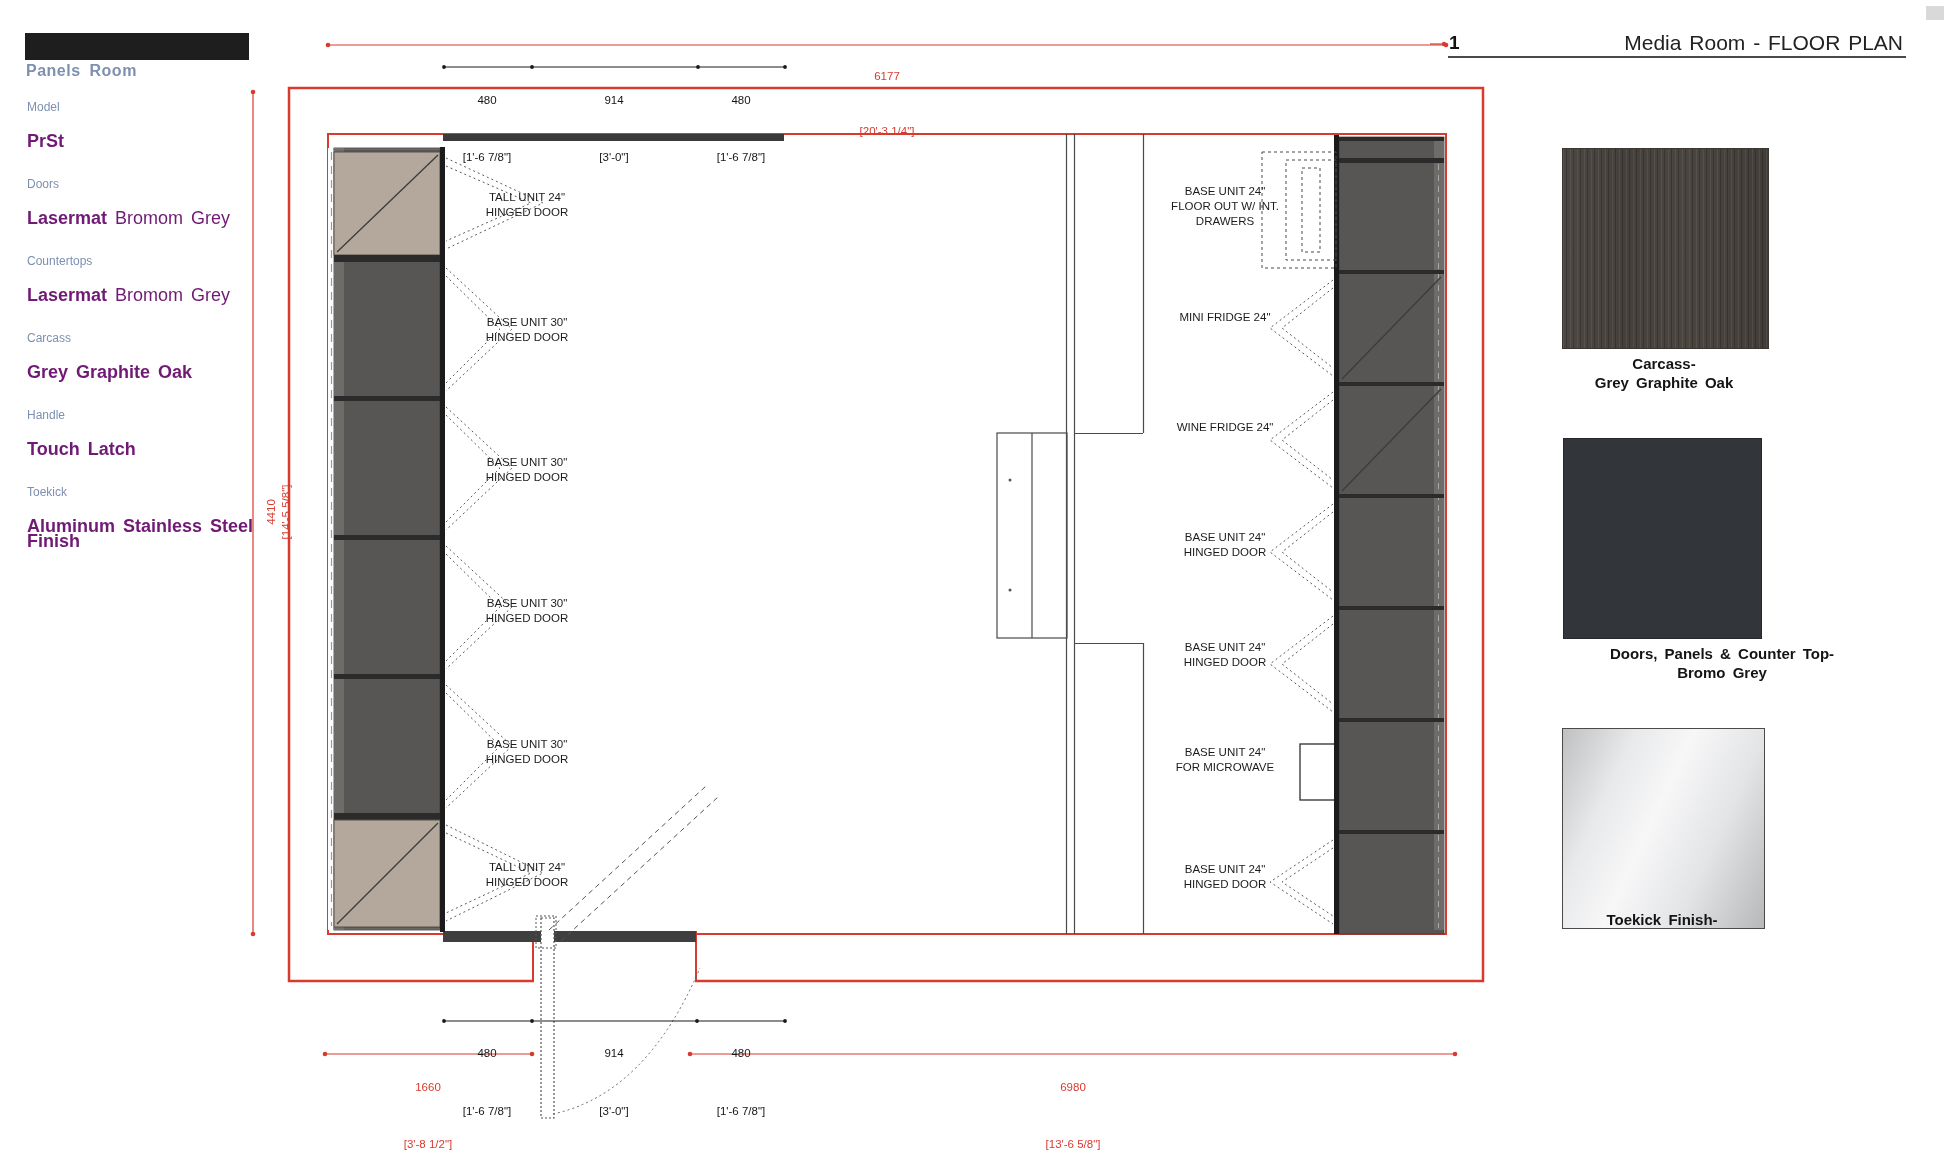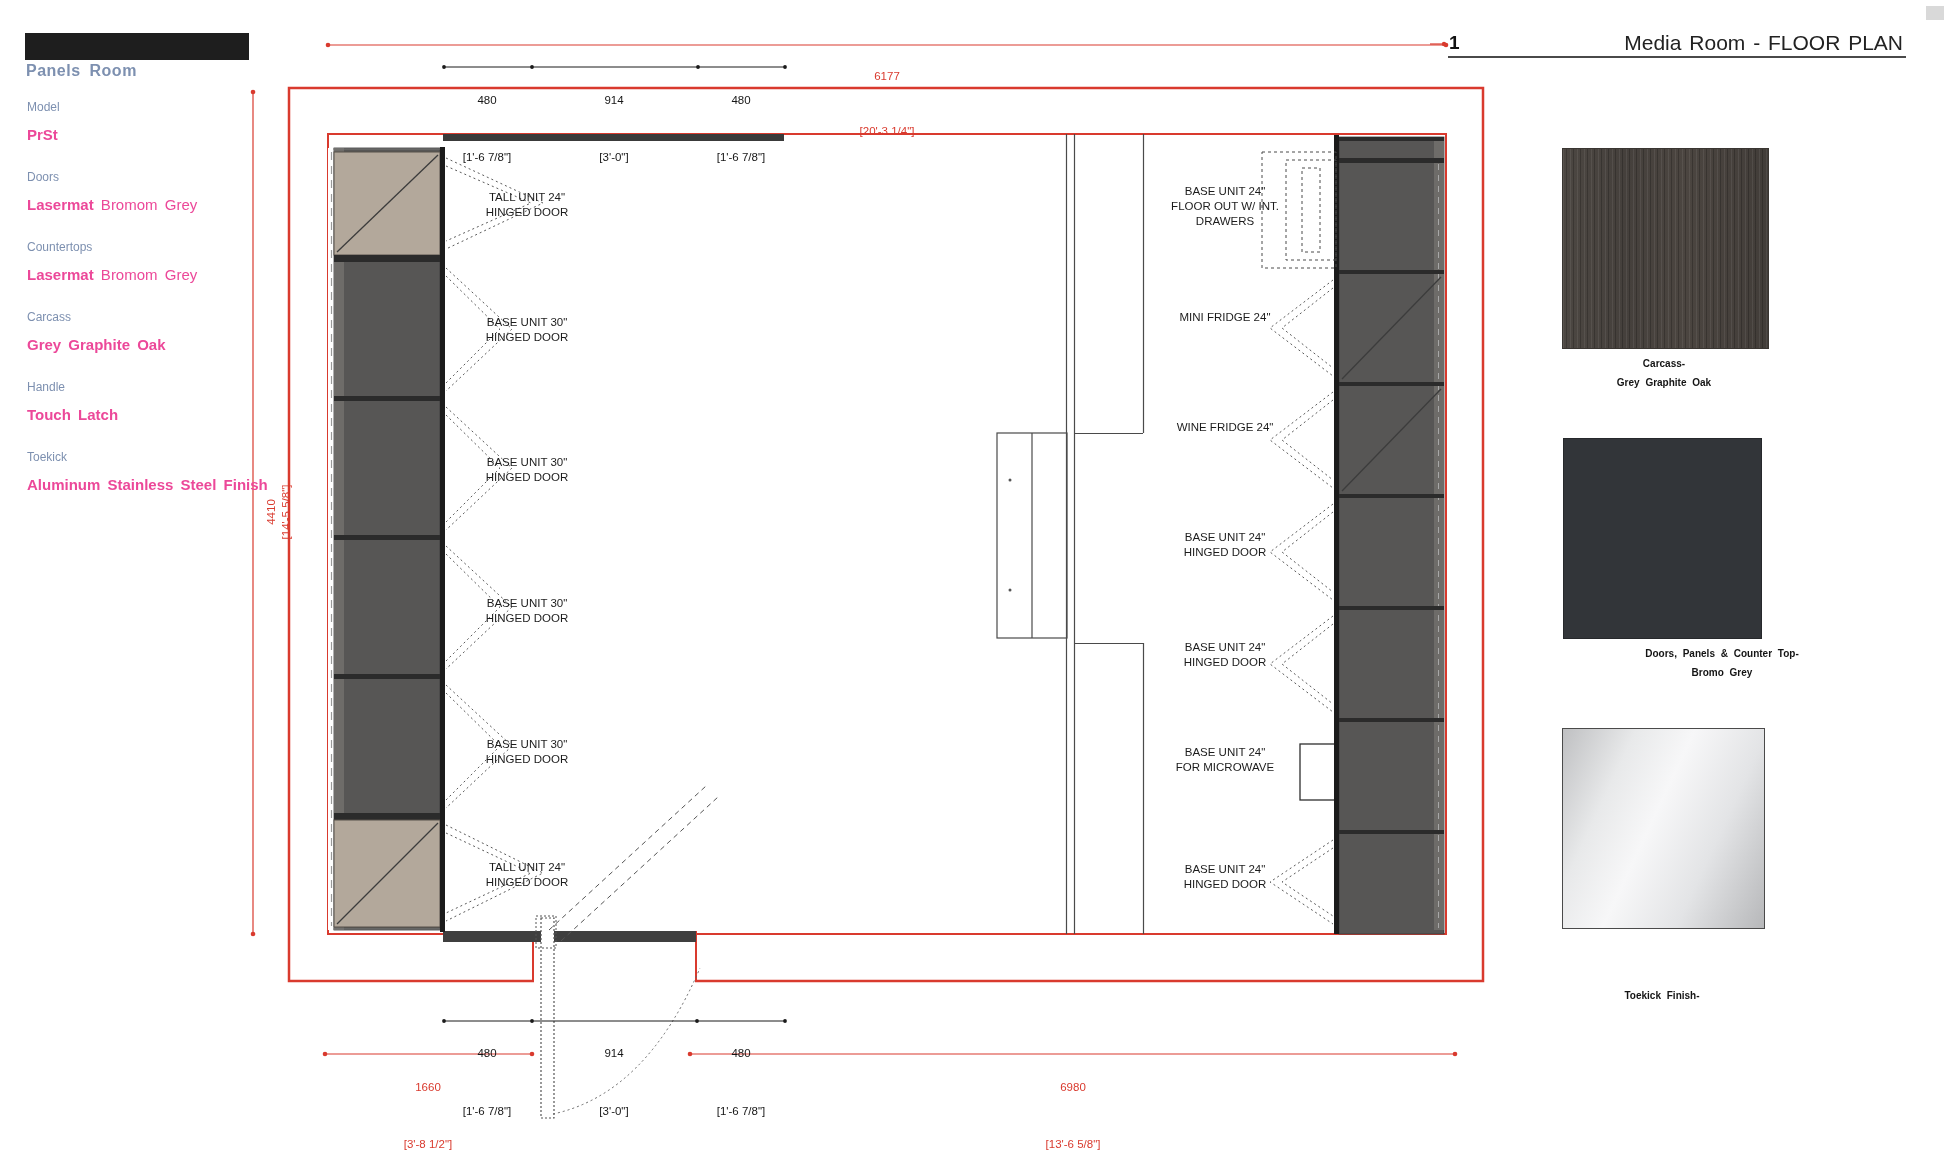--- a/index.html
+++ b/index.html
@@ -5,21 +5,21 @@
   html,body{margin:0;padding:0;background:#ffffff;font-family:"Liberation Sans",sans-serif;}
   #canvas{position:relative;width:1946px;height:1170px;background:#fff;overflow:hidden;}
   #canvas svg{position:absolute;left:0;top:0;}
 
   
   .black-bar{position:absolute;left:25px;top:33px;width:224px;height:27px;background:#1e1e1e;}
   .side-title{position:absolute;left:26px;top:62px;font-size:16px;font-weight:bold;color:var(--blue);letter-spacing:.5px;word-spacing:4px;}
   .specs{position:absolute;left:27px;top:100px;width:270px;}
   .spec-label{font-size:12px;line-height:14px;color:var(--blue);margin-top:28px;}
   .spec-label:first-child{margin-top:0;}
-  .spec-value{font-size:15px;line-height:15px;font-weight:bold;color:#ec4899;margin-top:13px;word-spacing:3px;}
+  .spec-value{font-size:18px;line-height:15px;font-weight:bold;color:#701a75;margin-top:20px;word-spacing:3px;}
   .spec-value .n{font-weight:normal;}
 
   
   .sheet-num{position:absolute;left:1449px;top:32px;font-size:19px;font-weight:bold;color:#111;}
   .sheet-title{position:absolute;right:43px;top:31px;font-size:21px;color:#222;word-spacing:2px;}
   .title-rule{position:absolute;left:1448px;top:56px;width:458px;height:2px;background:#4a4a4a;}
   .corner-chip{position:absolute;left:1926px;top:6px;width:18px;height:14px;background:#d9d9d9;}
 
   
   .plabel{position:absolute;transform:translateX(-50%);text-align:center;font-size:11.5px;line-height:15px;color:#1c1c1c;white-space:nowrap;}
@@ -31,21 +31,21 @@
   .dim-rot span{display:block;}
 
   
   .swatch{position:absolute;border:1px solid #3a3632;}
   .sw1{left:1562px;top:148px;width:205px;height:199px;background-color:#494440;
        background-image:repeating-linear-gradient(90deg,rgba(255,255,255,.07) 0 1px,transparent 1px 3px,rgba(0,0,0,.22) 3px 4px,transparent 4px 7px),
        linear-gradient(90deg,#4c4742,#45403c 30%,#4b4540 60%,#423d39);}
   .sw2{left:1563px;top:438px;width:197px;height:199px;background:#323539;border-color:#26282b;}
   .sw3{left:1562px;top:728px;width:201px;height:199px;border-color:#4a4a4a;
        background:linear-gradient(115deg,#bfc0c2 0%,#e8e9ea 25%,#f7f7f8 45%,#e3e4e6 70%,#b7b8ba 100%);}
-  .swcap{position:absolute;transform:translateX(-50%);text-align:center;font-size:10px;line-height:19px;font-weight:bold;color:#141414;white-space:nowrap;word-spacing:3px;}
+  .swcap{position:absolute;transform:translateX(-50%);text-align:center;font-size:15px;line-height:19px;font-weight:bold;color:#141414;white-space:nowrap;word-spacing:3px;}
   .swcap span{display:block;}
 
   
   .rl{stroke:var(--red);fill:none;}
   .thin{stroke:#4a4a4a;stroke-width:1.2;fill:none;}
   .diag{stroke:#3c3c3c;stroke-width:1.3;fill:none;}
   .dotv{stroke:#5a5a5a;stroke-width:1;fill:none;stroke-dasharray:2 3;}
   .dashr{stroke:#4a4a4a;stroke-width:1;fill:none;stroke-dasharray:3 3;}
   .dimln{stroke:#1a1a1a;stroke-width:1;fill:none;}
   .rdim{stroke:var(--red);stroke-width:1.2;fill:none;}
@@ -318,17 +318,17 @@
   <div class="swcap" style="left:1664px;top:354px;">
     <span>Carcass-</span>
       <span>Grey Graphite Oak</span>
   </div>
   <div class="swatch sw2"></div>
   <div class="swcap" style="left:1722px;top:644px;">
     <span>Doors, Panels &amp; Counter Top-</span>
       <span>Bromo Grey</span>
   </div>
   <div class="swatch sw3"></div>
-  <div class="swcap" style="left:1662px;top:986px;">
+  <div class="swcap" style="left:1662px;top:910px;">
     <span>Toekick Finish-</span>
   </div>
 
 </div>
 
 </body></html>

